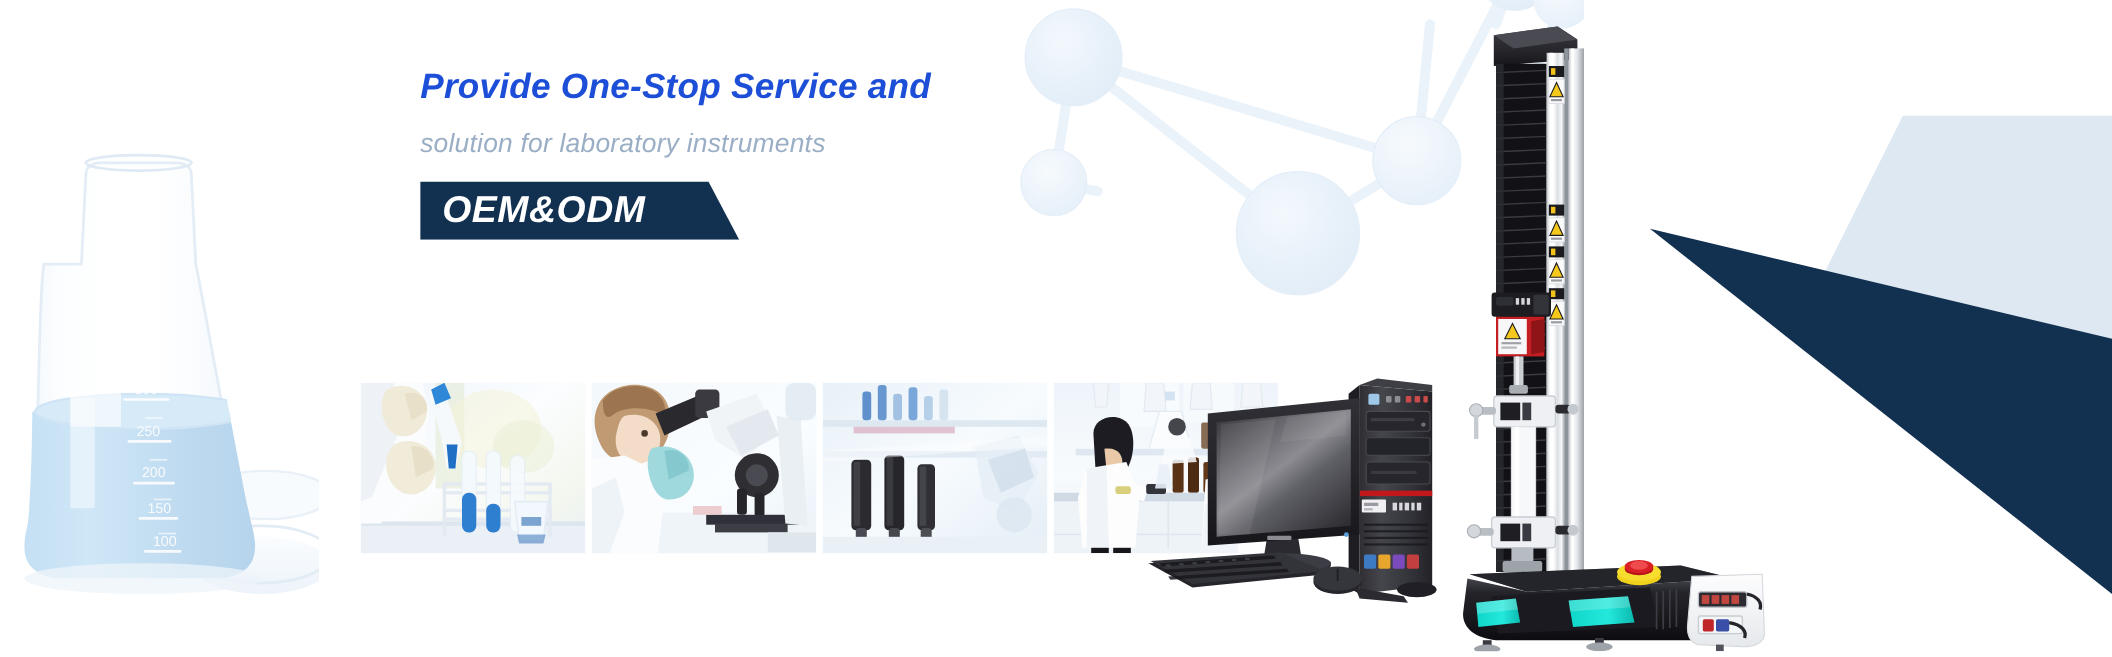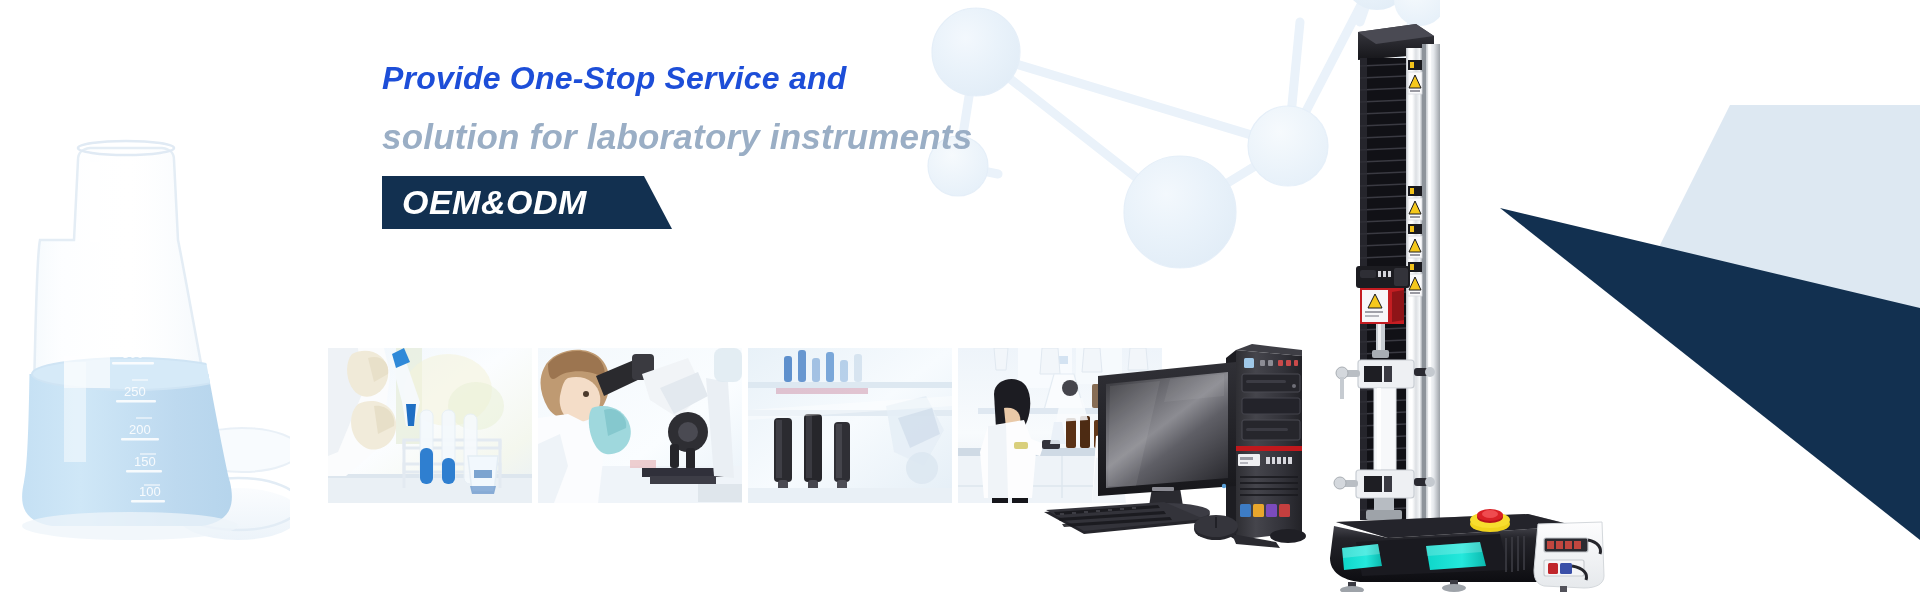--- a/index.html
+++ b/index.html
@@ -35,21 +35,21 @@
   
   .headline-block {
     position:absolute; left:382px; top:62px; width:620px;
   }
   .headline-line1 {
     font-size:32px; font-weight:bold; font-style:italic;
     color:#1d4ed8; letter-spacing:.2px; line-height:1.0;
     white-space:nowrap;
   }
   .headline-line2 {
-    font-size:35px; font-weight:bold; font-style:italic;
+    font-size:24px; font-weight:normal; font-style:italic;
     color:#9aaec5; letter-spacing:.2px; line-height:1.0;
     margin-top:25px; white-space:nowrap;
   }
   .badge-wrap {
     position:relative; margin-top:22px; width:290px; height:46px;
   }
   .badge-shape {
     position:absolute; left:0; top:0; width:290px; height:53px;
   }
   .badge-label {

